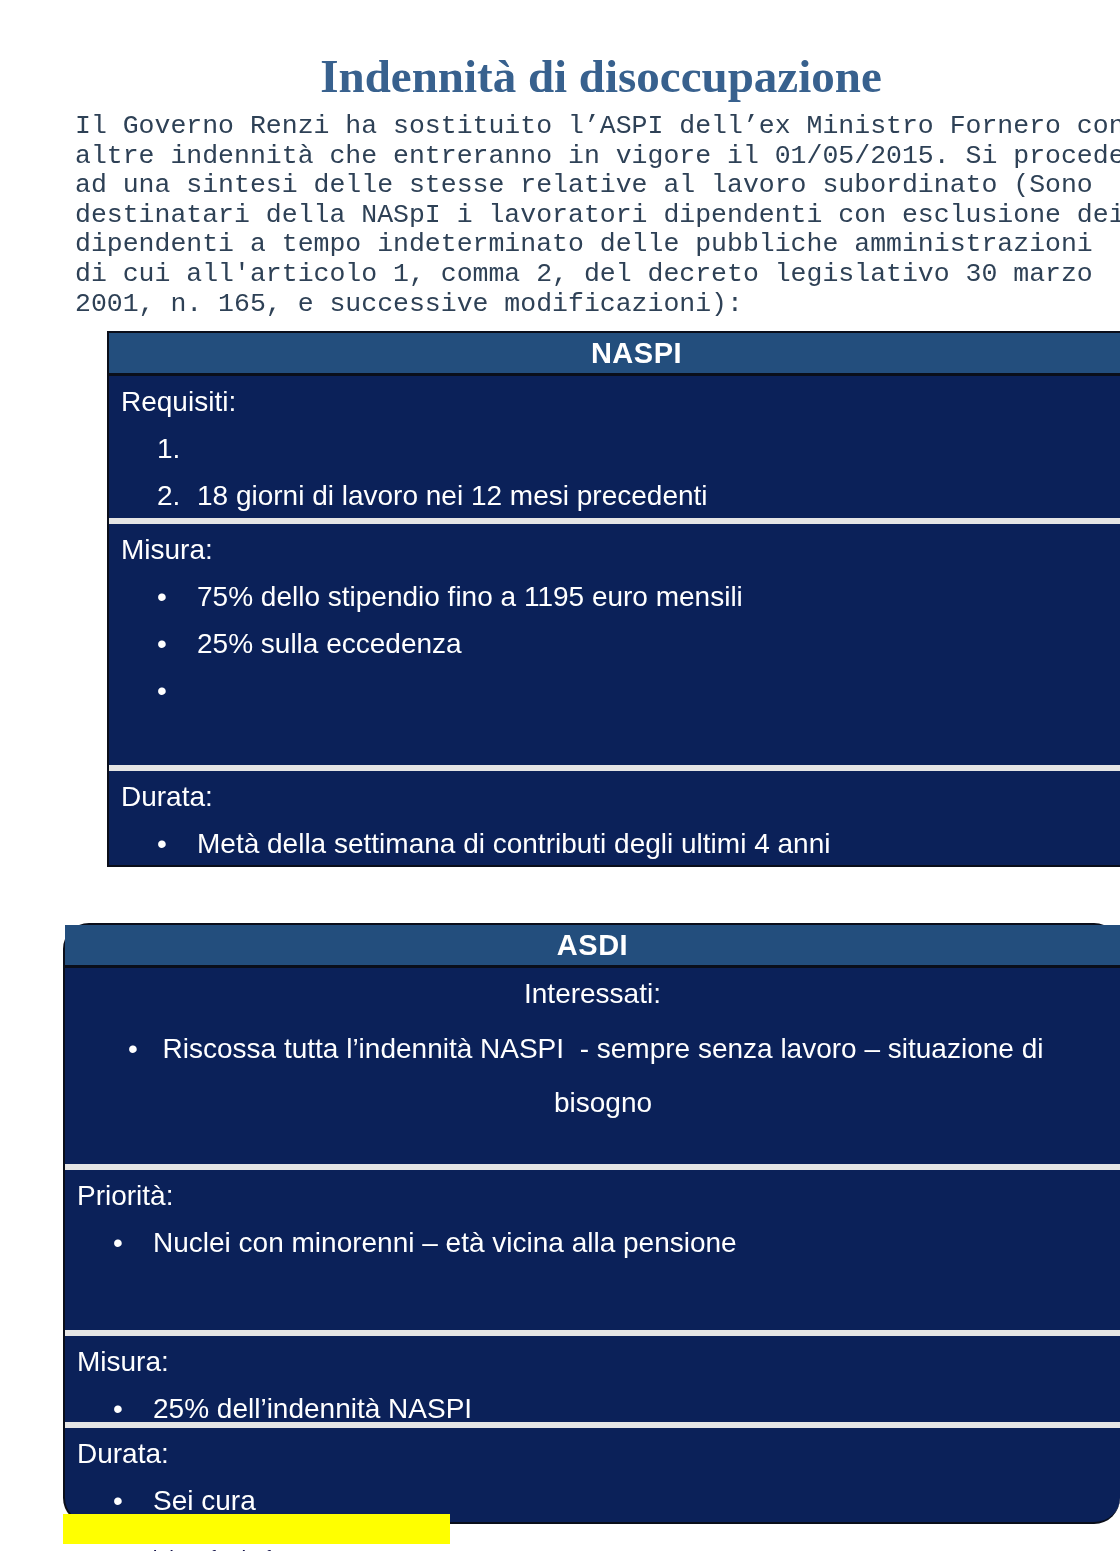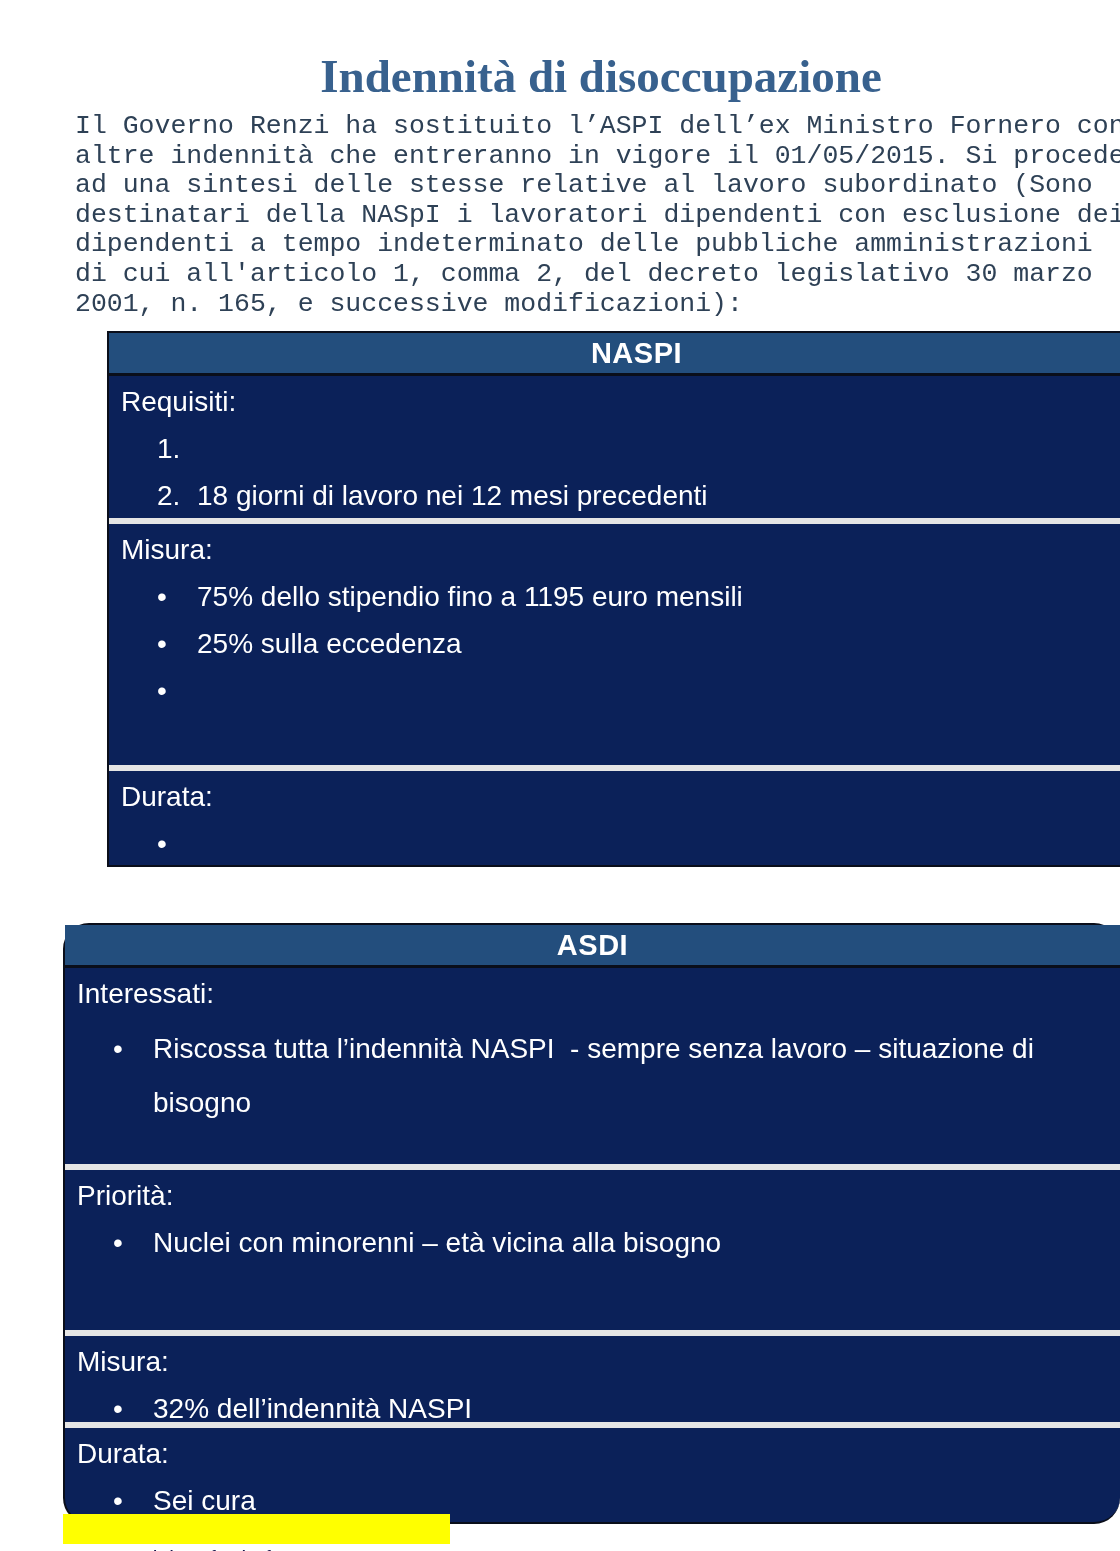--- a/index.html
+++ b/index.html
@@ -68,21 +68,21 @@
     font-size: 28px;
     line-height: 37px;
   }
   .item-marker { flex: none; width: 40px; }
   .item-text { white-space: pre-wrap; }
   .item-wrap { line-height: 54px; }
   
   .naspi-requisiti { height: 142px; }
   .naspi-misura    { height: 247px; }
   .naspi-durata    { height: 100px; }
-  .asdi-interessati{ height: 196px; }
+  .asdi-interessati{ height: 196px; text-align: center; }
   .asdi-priorita   { height: 166px; }
   .asdi-misura     { height: 92px;  }
   .asdi-durata     { height: 100px; }
   .credit {
     position: absolute;
     top: 1514px; left: 63px;
     height: 30px;
     background: #FFFF00;
     padding: 0 10px 0 7px;
     font-size: 21px;
@@ -132,48 +132,49 @@
     </div>
     <div class="item">
       <span class="item-marker">•</span>
     </div>
   </div>
 
   <div class="sec naspi-durata">
     <div class="sec-heading">Durata:</div>
     <div class="item">
       <span class="item-marker">•</span>
+      <span class="item-text">Metà della settimana di contributi degli ultimi 4 anni</span>
     </div>
   </div>
 </section>
 
 <section class="panel panel-asdi">
   <div class="panel-header">ASDI</div>
 
   <div class="sec asdi-interessati">
     <div class="sec-heading">Interessati:</div>
     <div class="item item-wrap">
       <span class="item-marker">•</span>
       <span class="item-text">Riscossa tutta l’indennità NASPI  - sempre senza lavoro – situazione di bisogno</span>
     </div>
   </div>
 
   <div class="sec asdi-priorita">
     <div class="sec-heading">Priorità:</div>
     <div class="item">
       <span class="item-marker">•</span>
-      <span class="item-text">Nuclei con minorenni – età vicina alla bisogno</span>
+      <span class="item-text">Nuclei con minorenni – età vicina alla pensione</span>
     </div>
   </div>
 
   <div class="sec asdi-misura">
     <div class="sec-heading">Misura:</div>
     <div class="item">
       <span class="item-marker">•</span>
-      <span class="item-text">32% dell’indennità NASPI</span>
+      <span class="item-text">25% dell’indennità NASPI</span>
     </div>
   </div>
 
   <div class="sec asdi-durata">
     <div class="sec-heading">Durata:</div>
     <div class="item">
       <span class="item-marker">•</span>
       <span class="item-text">Sei cura</span>
     </div>
   </div>

